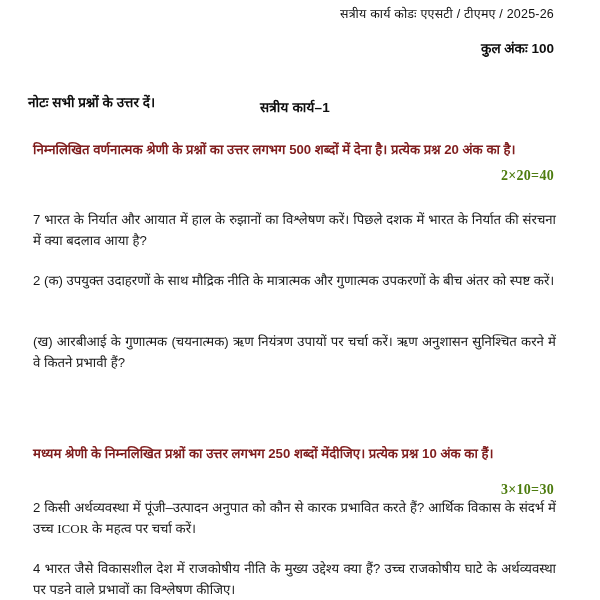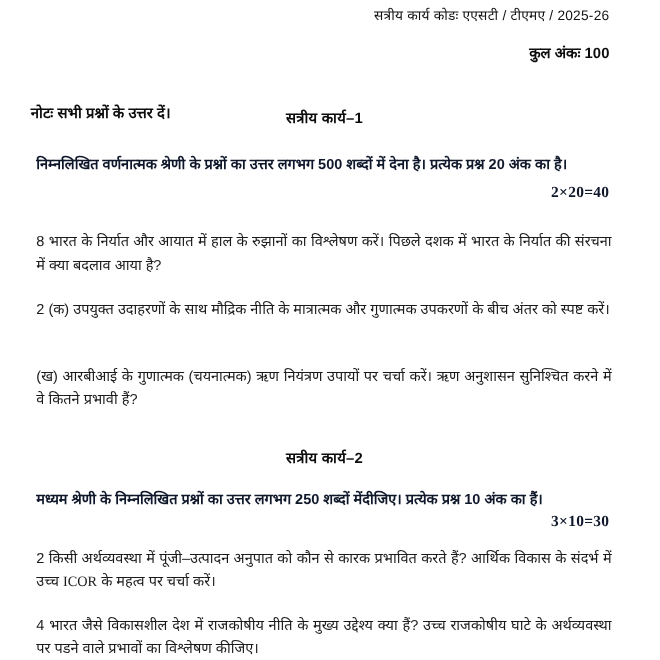--- a/index.html
+++ b/index.html
@@ -61,36 +61,36 @@
   .section-2-heading { top: 407px; }
 
   .instruction {
     position: absolute;
     left: 33px;
     right: 20px;
     font-size: 13.2px;
     font-weight: bold;
     line-height: 21px;
     text-align: justify;
-    color: #0f172a;
+    color: #7f1d1d;
   }
   .instruction-1 { top: 139px; }
   .instruction-2 { top: 443px; right: 16px; }
 
   .marks-tag {
     position: absolute;
     right: 22px;
     font-family: "Liberation Serif", "DejaVu Serif", serif;
     font-size: 14px;
     font-weight: bold;
-    color: #0f172a;
+    color: #4d7c0f;
     letter-spacing: 0.3px;
   }
   .marks-1 { top: 168px; }
-  .marks-2 { top: 467px; }
+  .marks-2 { top: 482px; }
 
   .question {
     position: absolute;
     left: 33px;
     right: 20px;
     font-size: 13.2px;
     line-height: 21px;
     text-align: justify;
     color: #1a1a1a;
   }
@@ -116,27 +116,26 @@
   </div>
 
   <div class="note-line">नोटः सभी प्रश्नों के उत्तर दें।</div>
 
   <div class="section-heading section-1-heading">सत्रीय कार्य–1</div>
 
   <div class="instruction instruction-1">निम्नलिखित वर्णनात्मक श्रेणी के प्रश्नों का उत्तर लगभग 500 शब्दों में देना है। प्रत्येक प्रश्न 20 अंक का है।</div>
 
   <div class="marks-tag marks-1">2×20=40</div>
 
-  <div class="question q1">8 भारत के निर्यात और आयात में हाल के रुझानों का विश्लेषण करें। पिछले दशक में भारत के निर्यात की संरचना में क्या बदलाव आया है?</div>
+  <div class="question q1">7 भारत के निर्यात और आयात में हाल के रुझानों का विश्लेषण करें। पिछले दशक में भारत के निर्यात की संरचना में क्या बदलाव आया है?</div>
 
   <div class="question q2a">2 (क) उपयुक्त उदाहरणों के साथ मौद्रिक नीति के मात्रात्मक और गुणात्मक उपकरणों के बीच अंतर को स्पष्ट करें।</div>
 
   <div class="question q2b">(ख) आरबीआई के गुणात्मक (चयनात्मक) ऋण नियंत्रण उपायों पर चर्चा करें। ऋण अनुशासन सुनिश्चित करने में वे कितने प्रभावी हैं?</div>
 
-  <div class="section-heading section-2-heading">सत्रीय कार्य–2</div>
 
   <div class="instruction instruction-2">मध्यम श्रेणी के निम्नलिखित प्रश्नों का उत्तर लगभग 250 शब्दों मेंदीजिए। प्रत्येक प्रश्न 10 अंक का हैं।</div>
 
   <div class="marks-tag marks-2">3×10=30</div>
 
   <div class="question q3">
     <span>2 किसी अर्थव्यवस्था में पूंजी–उत्पादन अनुपात को कौन से कारक प्रभावित करते हैं? आर्थिक विकास के संदर्भ में उच्च </span><span class="serif-term">ICOR</span><span> के महत्व पर चर्चा करें।</span>
   </div>
 
   <div class="question q4">4 भारत जैसे विकासशील देश में राजकोषीय नीति के मुख्य उद्देश्य क्या हैं? उच्च राजकोषीय घाटे के अर्थव्यवस्था पर पडने वाले प्रभावों का विश्लेषण कीजिए।</div>

